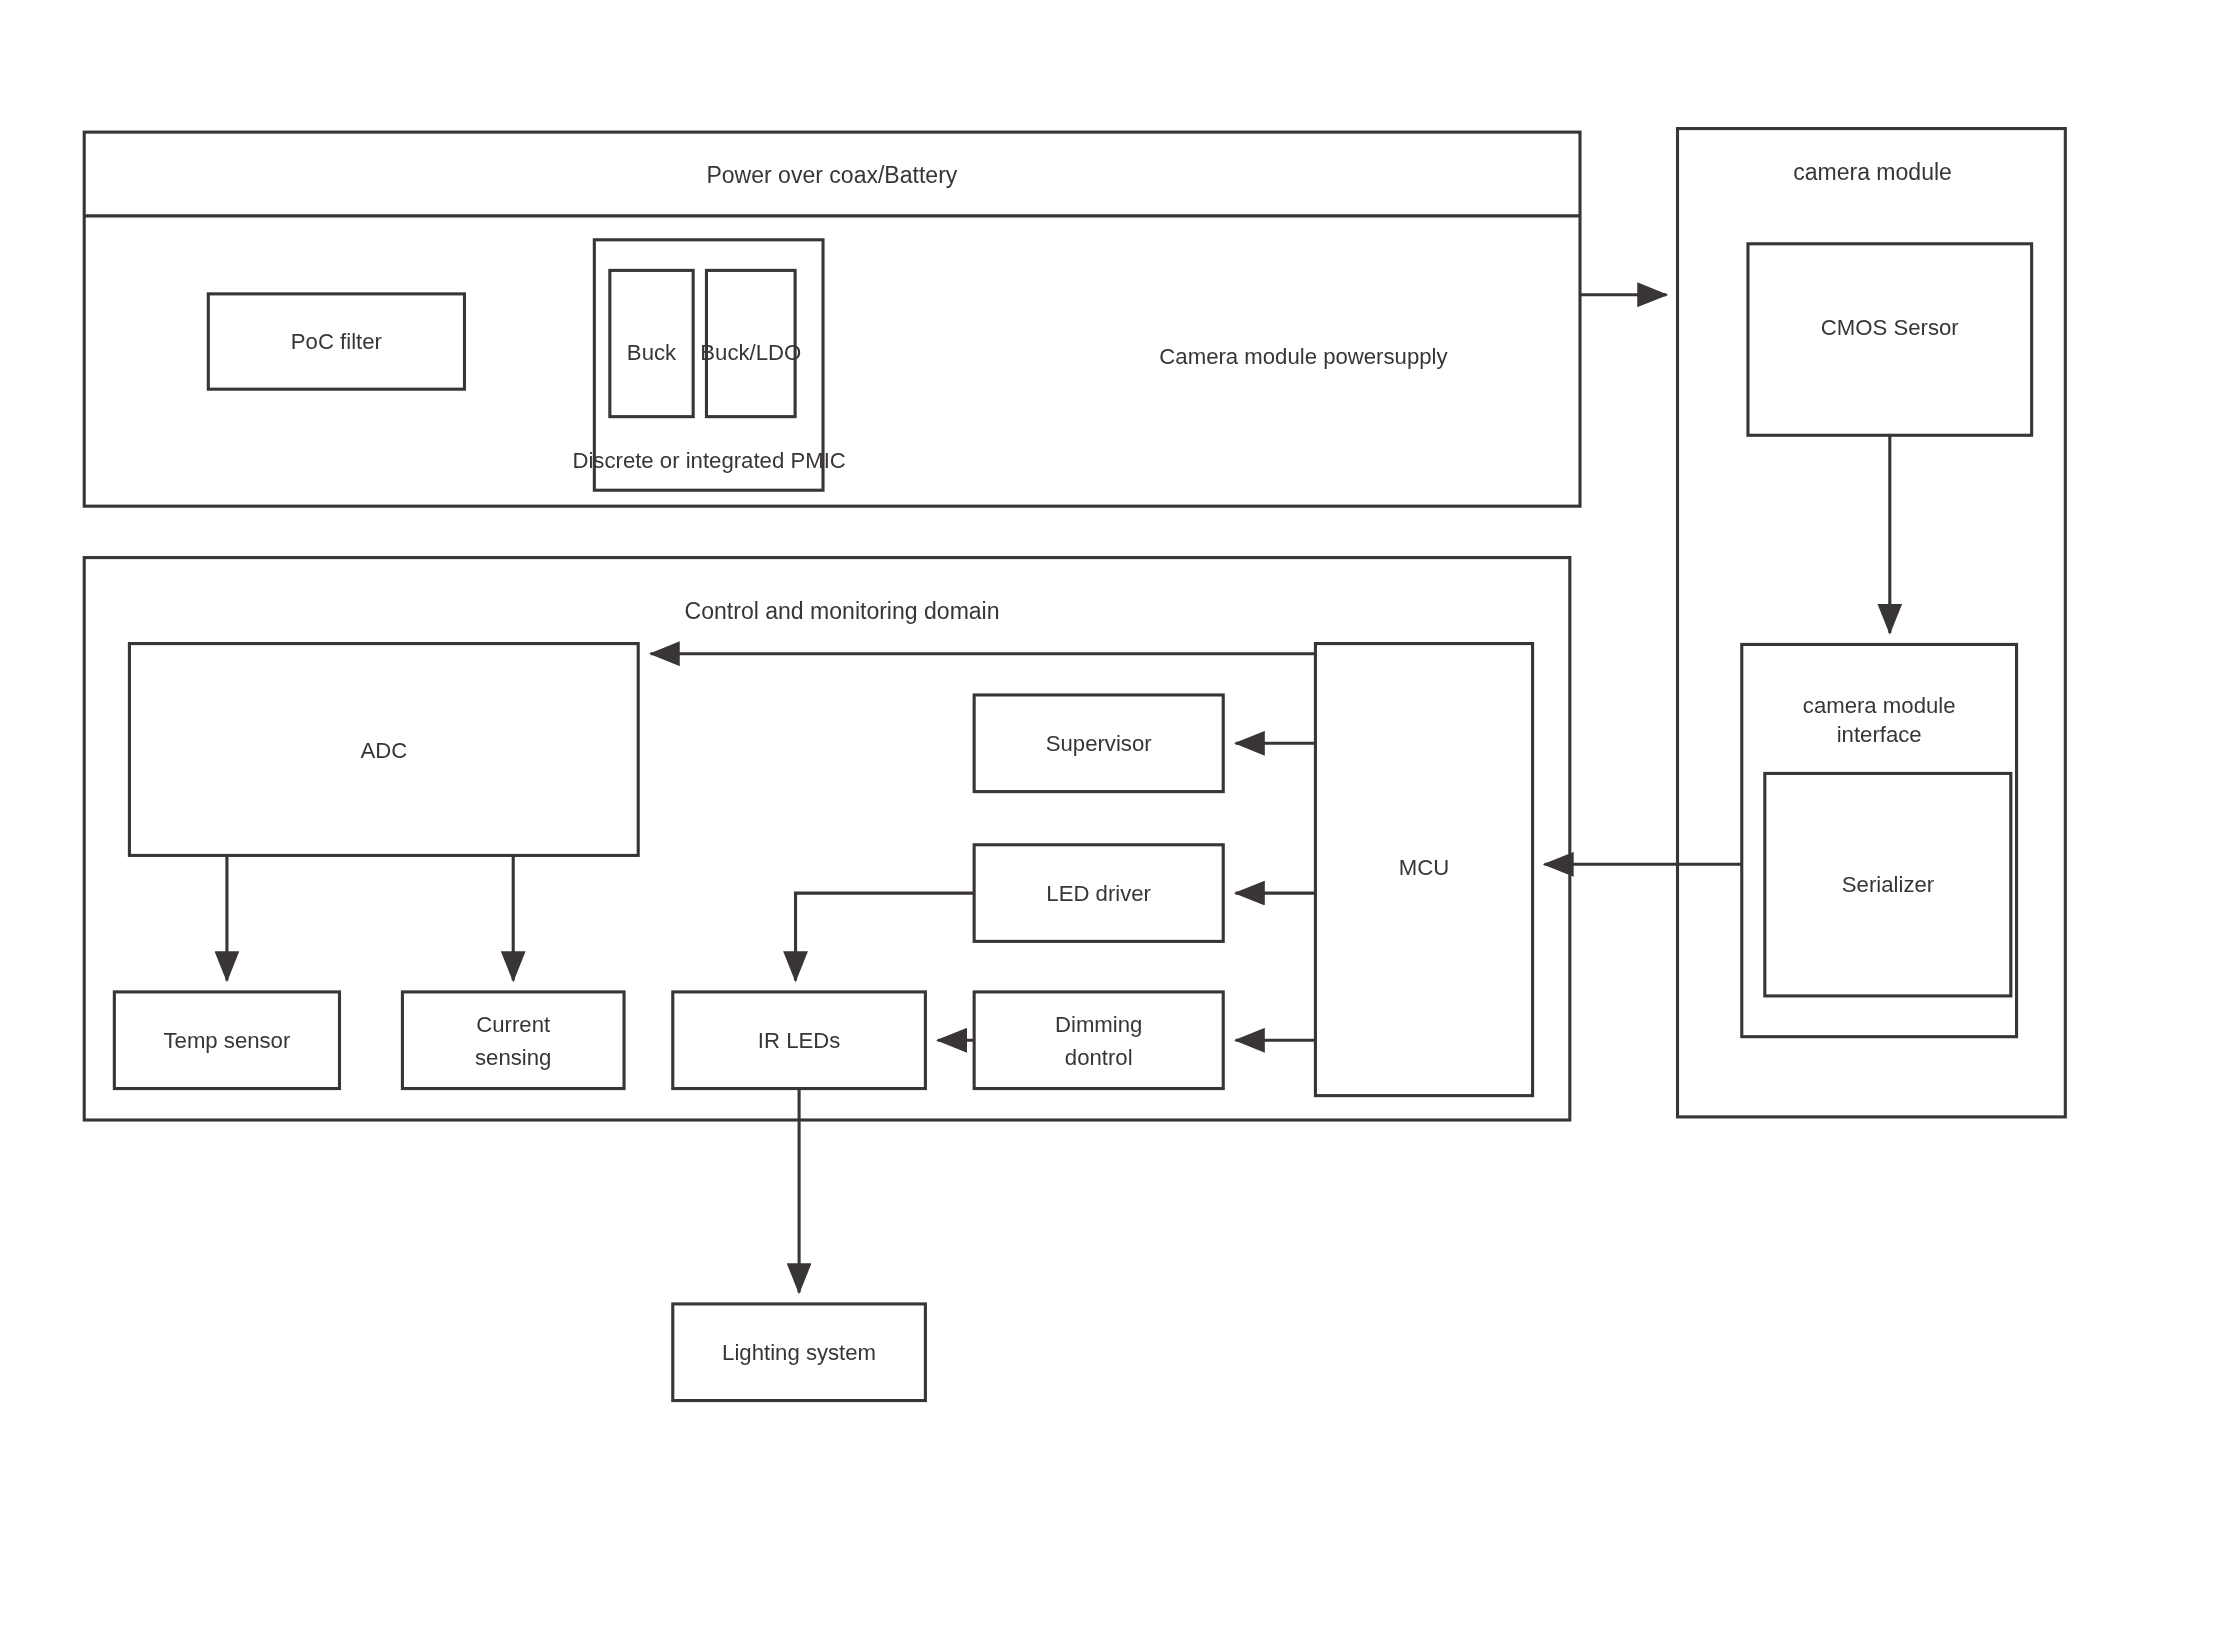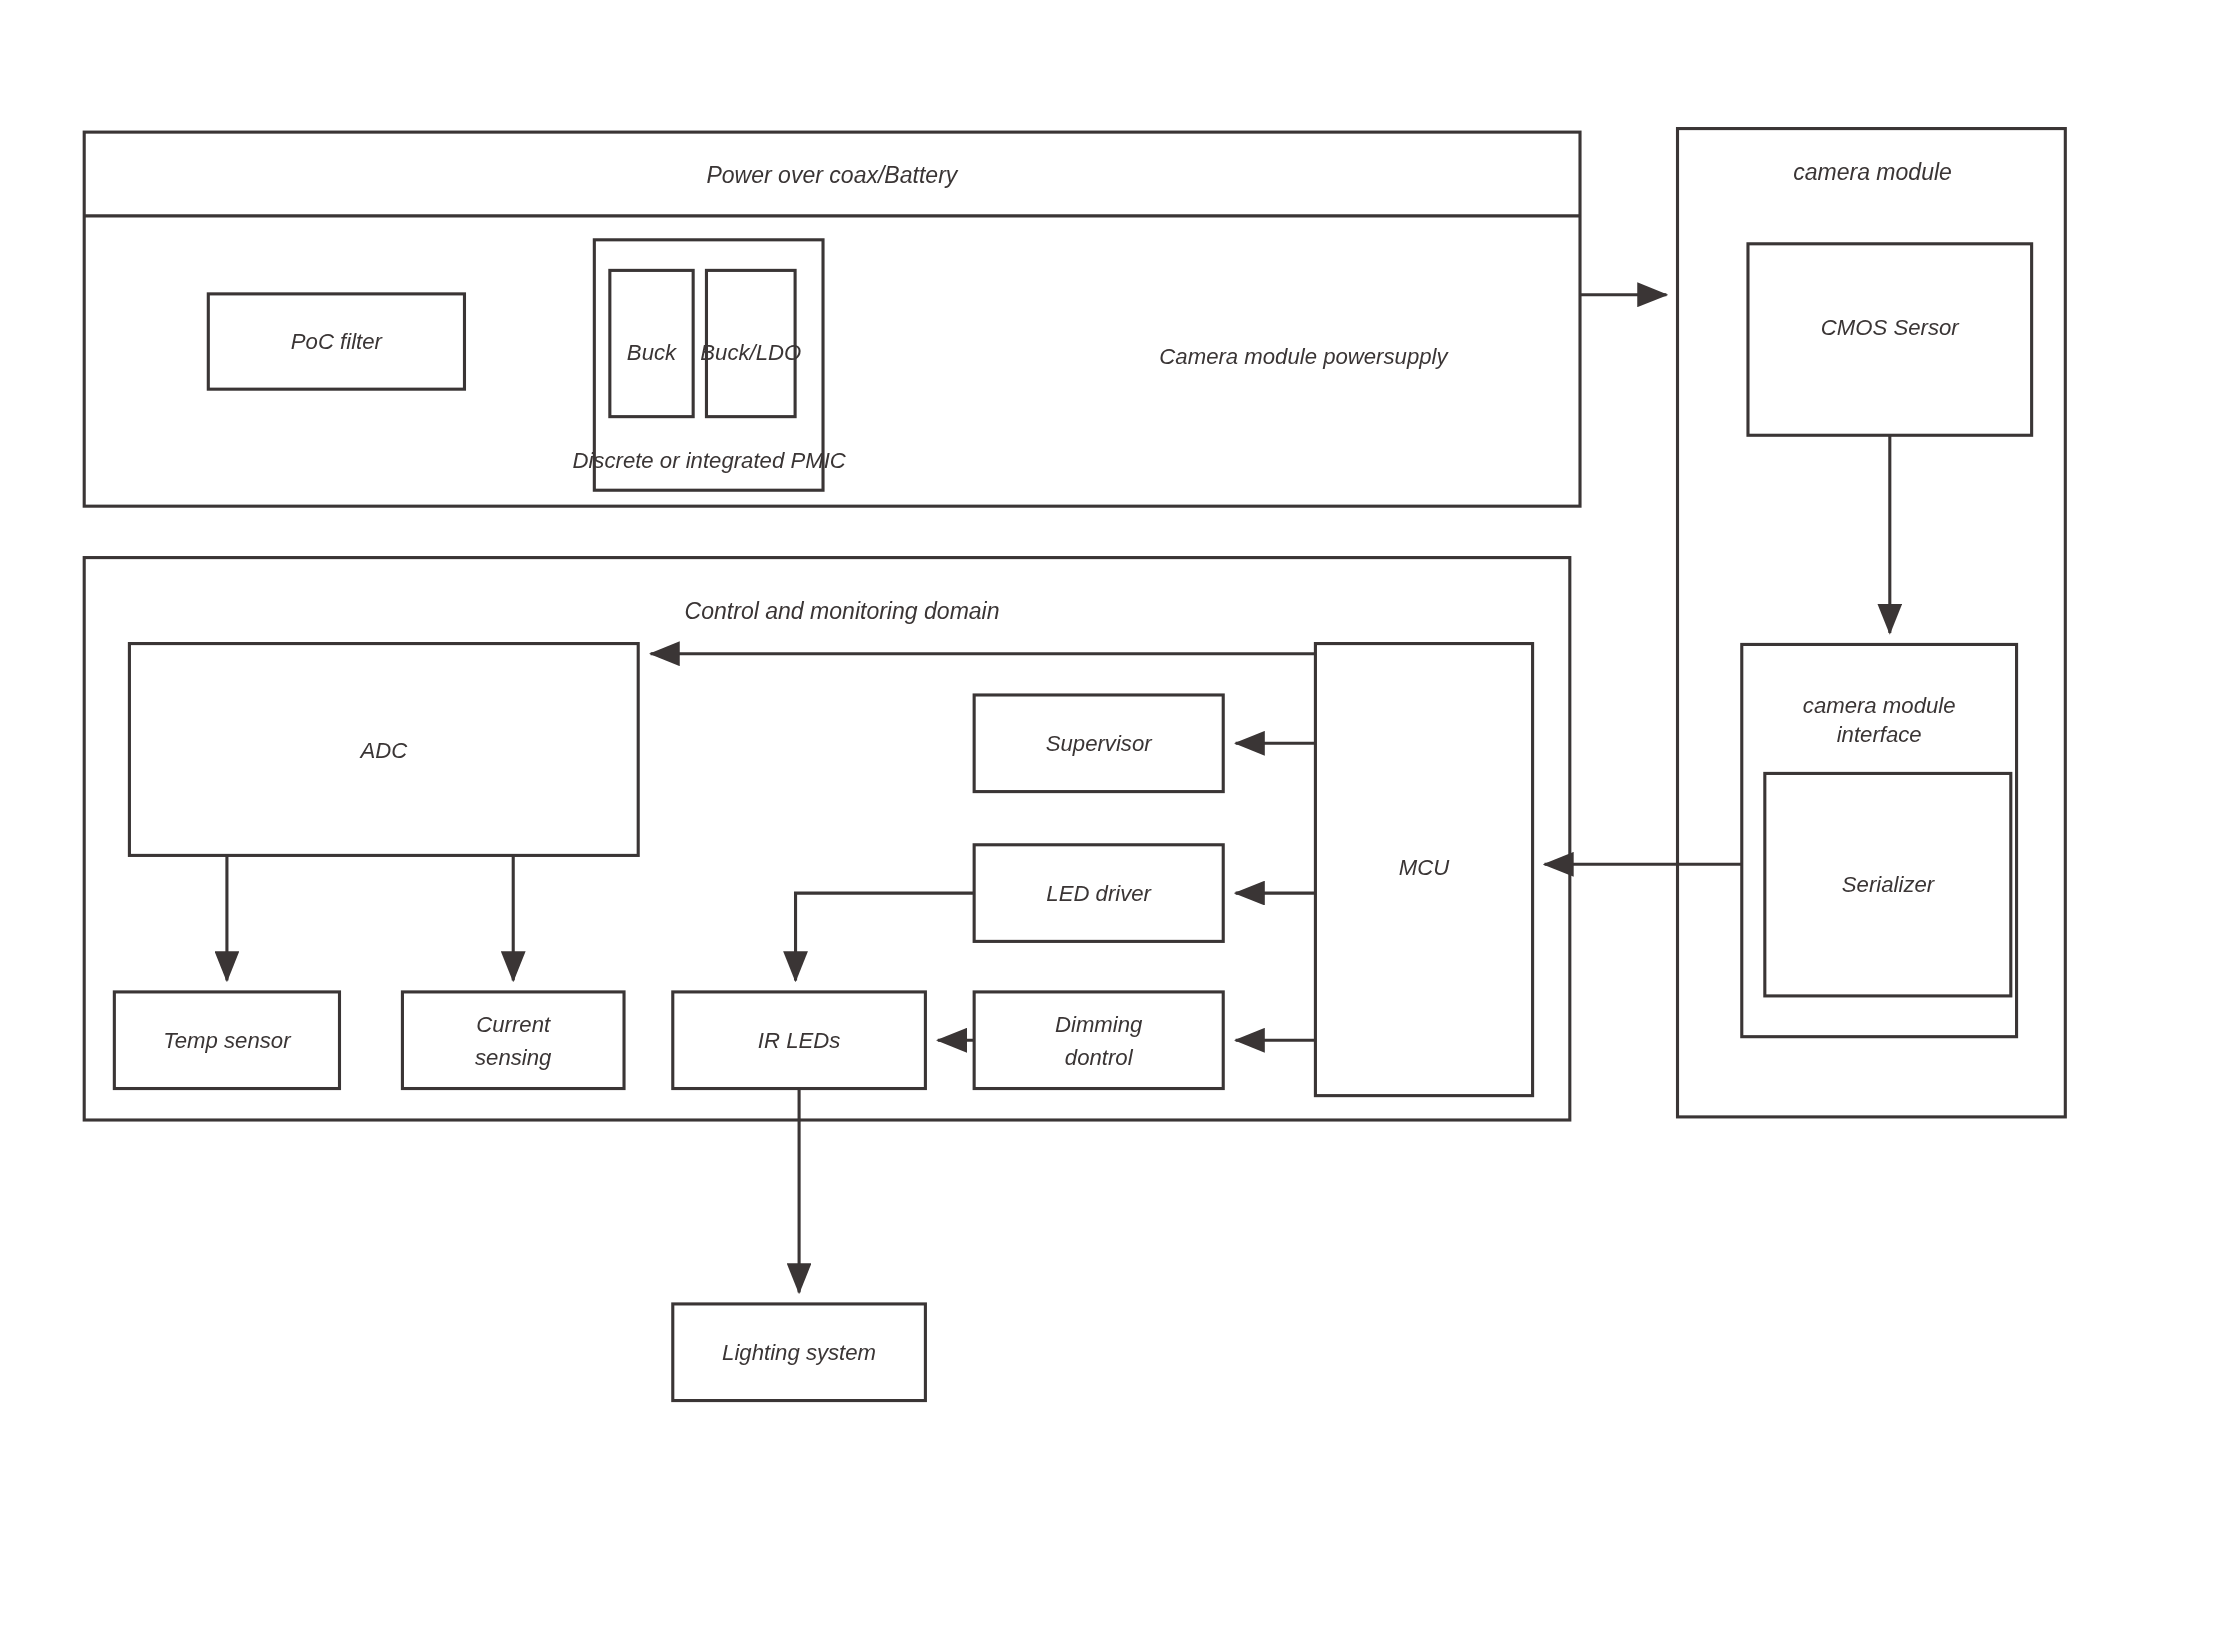--- a/index.html
+++ b/index.html
@@ -6,21 +6,20 @@
     margin: 0;
     padding: 0;
     background: #ffffff;
   }
   #canvas {
     position: relative;
     width: 2216px;
     height: 1651px;
     background: #ffffff;
     font-family: "Liberation Sans", sans-serif;
-    font-style: italic;
   }
   svg { display: block; }
   .blk-text {
     fill: #3a3535;
     font-family: "Liberation Sans", sans-serif;
     text-anchor: middle;
     dominant-baseline: middle;
   }
   .t-lg { font-size: 52px; }
   .t-md { font-size: 50px; }

